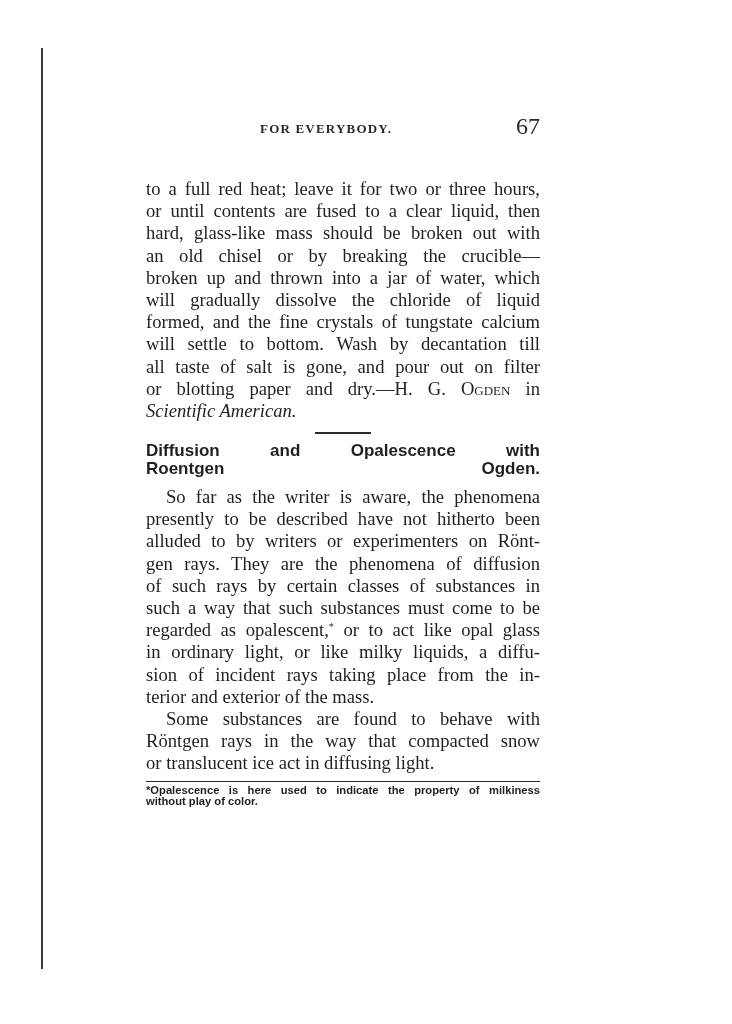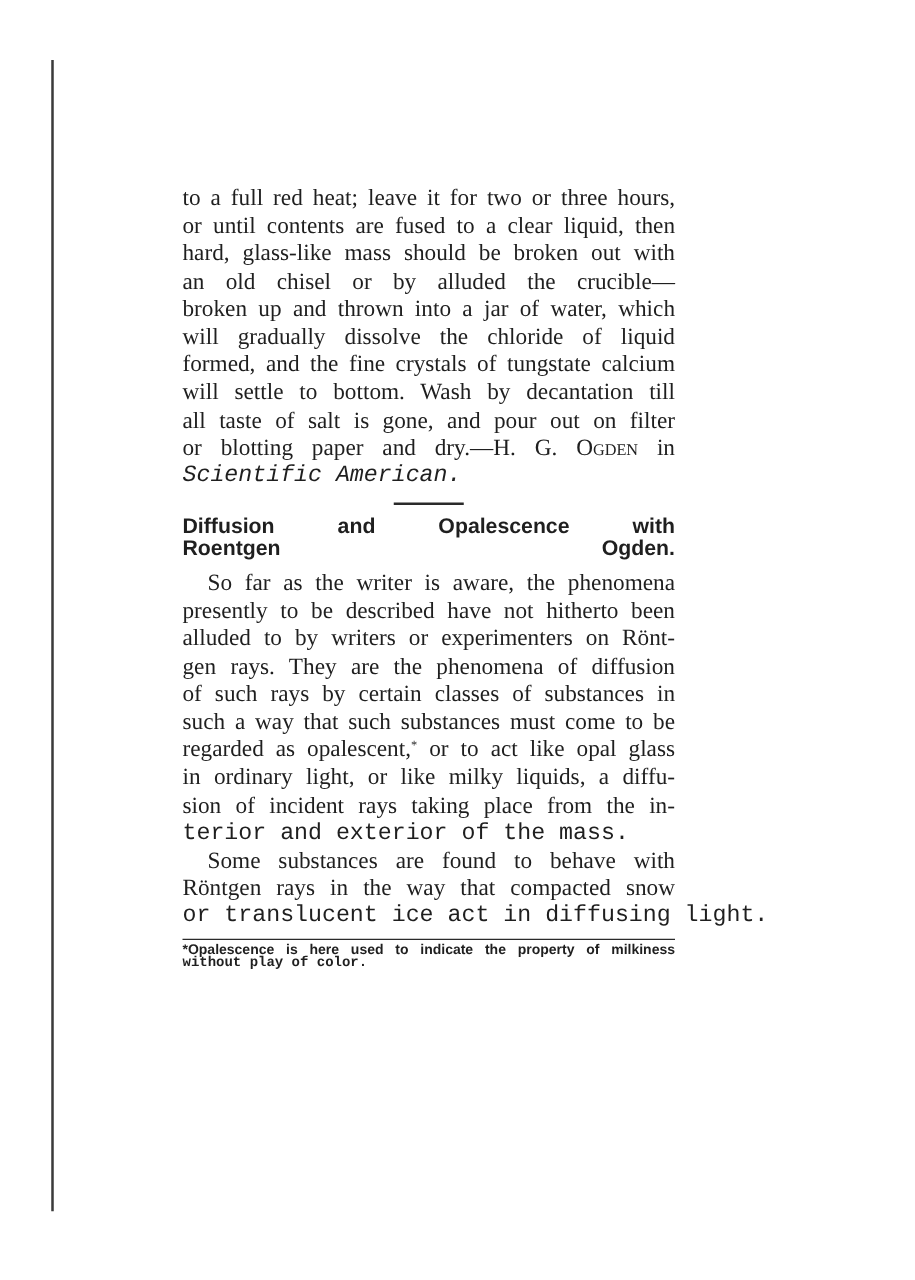--- a/index.html
+++ b/index.html
@@ -62,21 +62,20 @@
     }
     .line {
       display: block;
       text-align: justify;
       text-align-last: justify;
       white-space: nowrap;
       height: 22.2px;
     }
     .line.last {
       text-align-last: left;
-      font-family: Liberation Mono, monospace;
     }
     .line.indent {
       padding-left: 20px;
     }
     .smallcaps {
       font-variant: small-caps;
     }
     .italic {
       font-style: italic;
     }
@@ -120,26 +119,30 @@
       line-height: 0;
     }
   </style>
 </head>
 <body>
 
 <div class="binding-line"></div>
 
 <div class="page">
 
+  <div class="running-head">
+    <span class="running-title">FOR EVERYBODY.</span>
+    <span class="page-number">67</span>
+  </div>
 
   <div class="body-text">
     <span class="line">to a full red heat; leave it for two or three hours,</span>
     <span class="line">or until contents are fused to a clear liquid, then</span>
     <span class="line">hard, glass-like mass should be broken out with</span>
-    <span class="line">an old chisel or by alluded the crucible—</span>
+    <span class="line">an old chisel or by breaking the crucible—</span>
     <span class="line">broken up and thrown into a jar of water, which</span>
     <span class="line">will gradually dissolve the chloride of liquid</span>
     <span class="line">formed, and the fine crystals of tungstate calcium</span>
     <span class="line">will settle to bottom. Wash by decantation till</span>
     <span class="line">all taste of salt is gone, and pour out on filter</span>
     <span class="line"><span>or blotting paper and dry.—H. G. </span><span class="smallcaps">Ogden</span><span> in</span></span>
     <span class="line last italic">Scientific American.</span>
 
     <div class="section-rule"></div>
 

